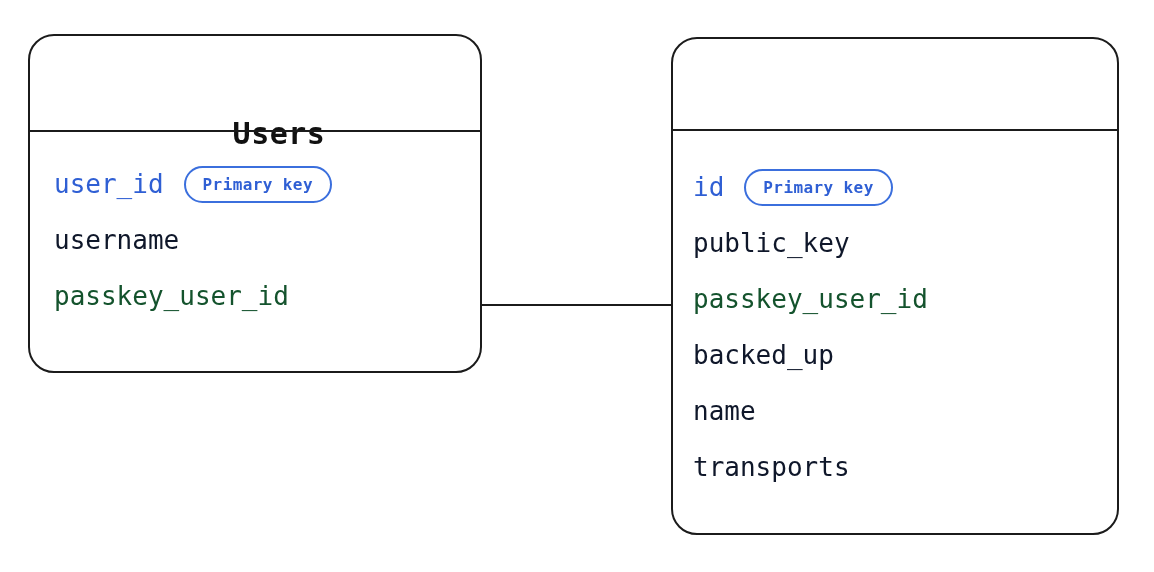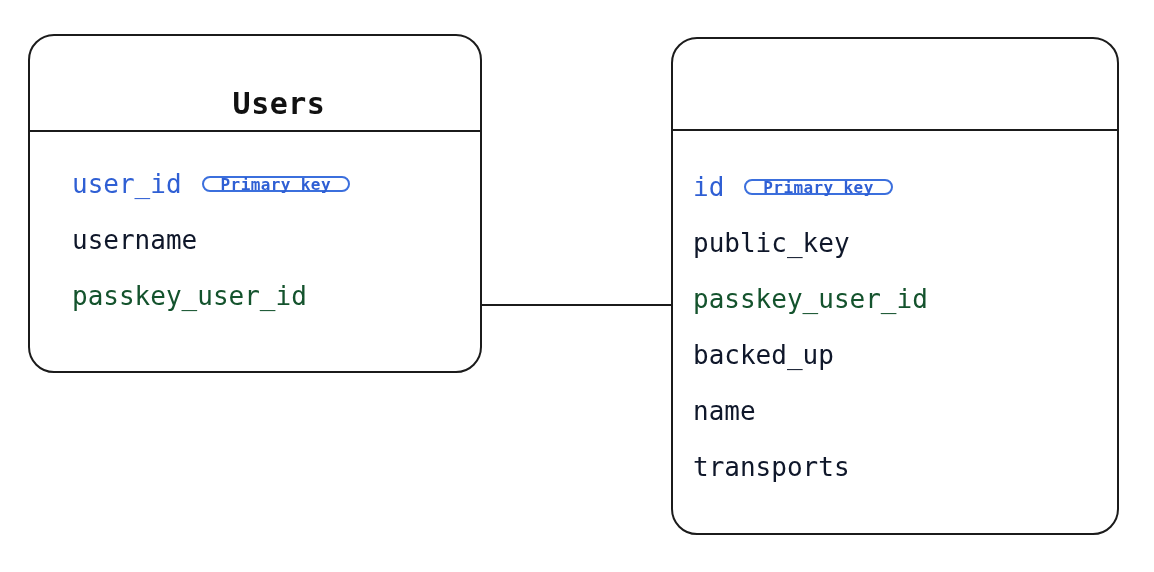--- a/index.html
+++ b/index.html
@@ -44,21 +44,21 @@
     position: absolute;
     left: 0;
     right: 0;
     text-align: center;
     font-size: 30px;
     font-weight: 700;
     letter-spacing: 0.5px;
     color: #111111;
     white-space: nowrap;
   }
-  #entity-users .entity-title { top: 50px; padding-left: 48px; }
+  #entity-users .entity-title { top: 80px; padding-left: 48px; }
   #entity-pkcreds .entity-title { top: 60px; }
 
   .entity-divider {
     position: absolute;
     left: 0;
     right: 0;
     height: 0;
     border-top: 2px solid #1b1b1b;
   }
   #entity-users .entity-divider { top: 94px; }
@@ -69,21 +69,21 @@
     left: 0;
     right: 0;
   }
   #entity-users .fields { top: 120px; }
   #entity-pkcreds .fields { top: 120px; }
 
   .field-row {
     display: flex;
     align-items: center;
     height: 56px;
-    padding-left: 42px;
+    padding-left: 24px;
     box-sizing: border-box;
   }
   #entity-pkcreds .field-row { padding-left: 20px; }
 
   .field-name {
     font-size: 26px;
     line-height: 26px;
     color: #0f172a;
     white-space: nowrap;
     letter-spacing: 0px;
@@ -94,21 +94,21 @@
   .field-name.fk {
     color: #14532d;
   }
 
   
   .badge {
     display: inline-flex;
     align-items: center;
     justify-content: center;
     margin-left: 20px;
-    height: 16px;
+    height: 37px;
     padding: 0 17px;
     box-sizing: border-box;
     border: 2px solid #3b6fdd;
     border-radius: 999px;
     background: #ffffff;
     font-size: 16px;
     font-weight: 700;
     letter-spacing: 0.4px;
     color: #2f5fd4;
     white-space: nowrap;

